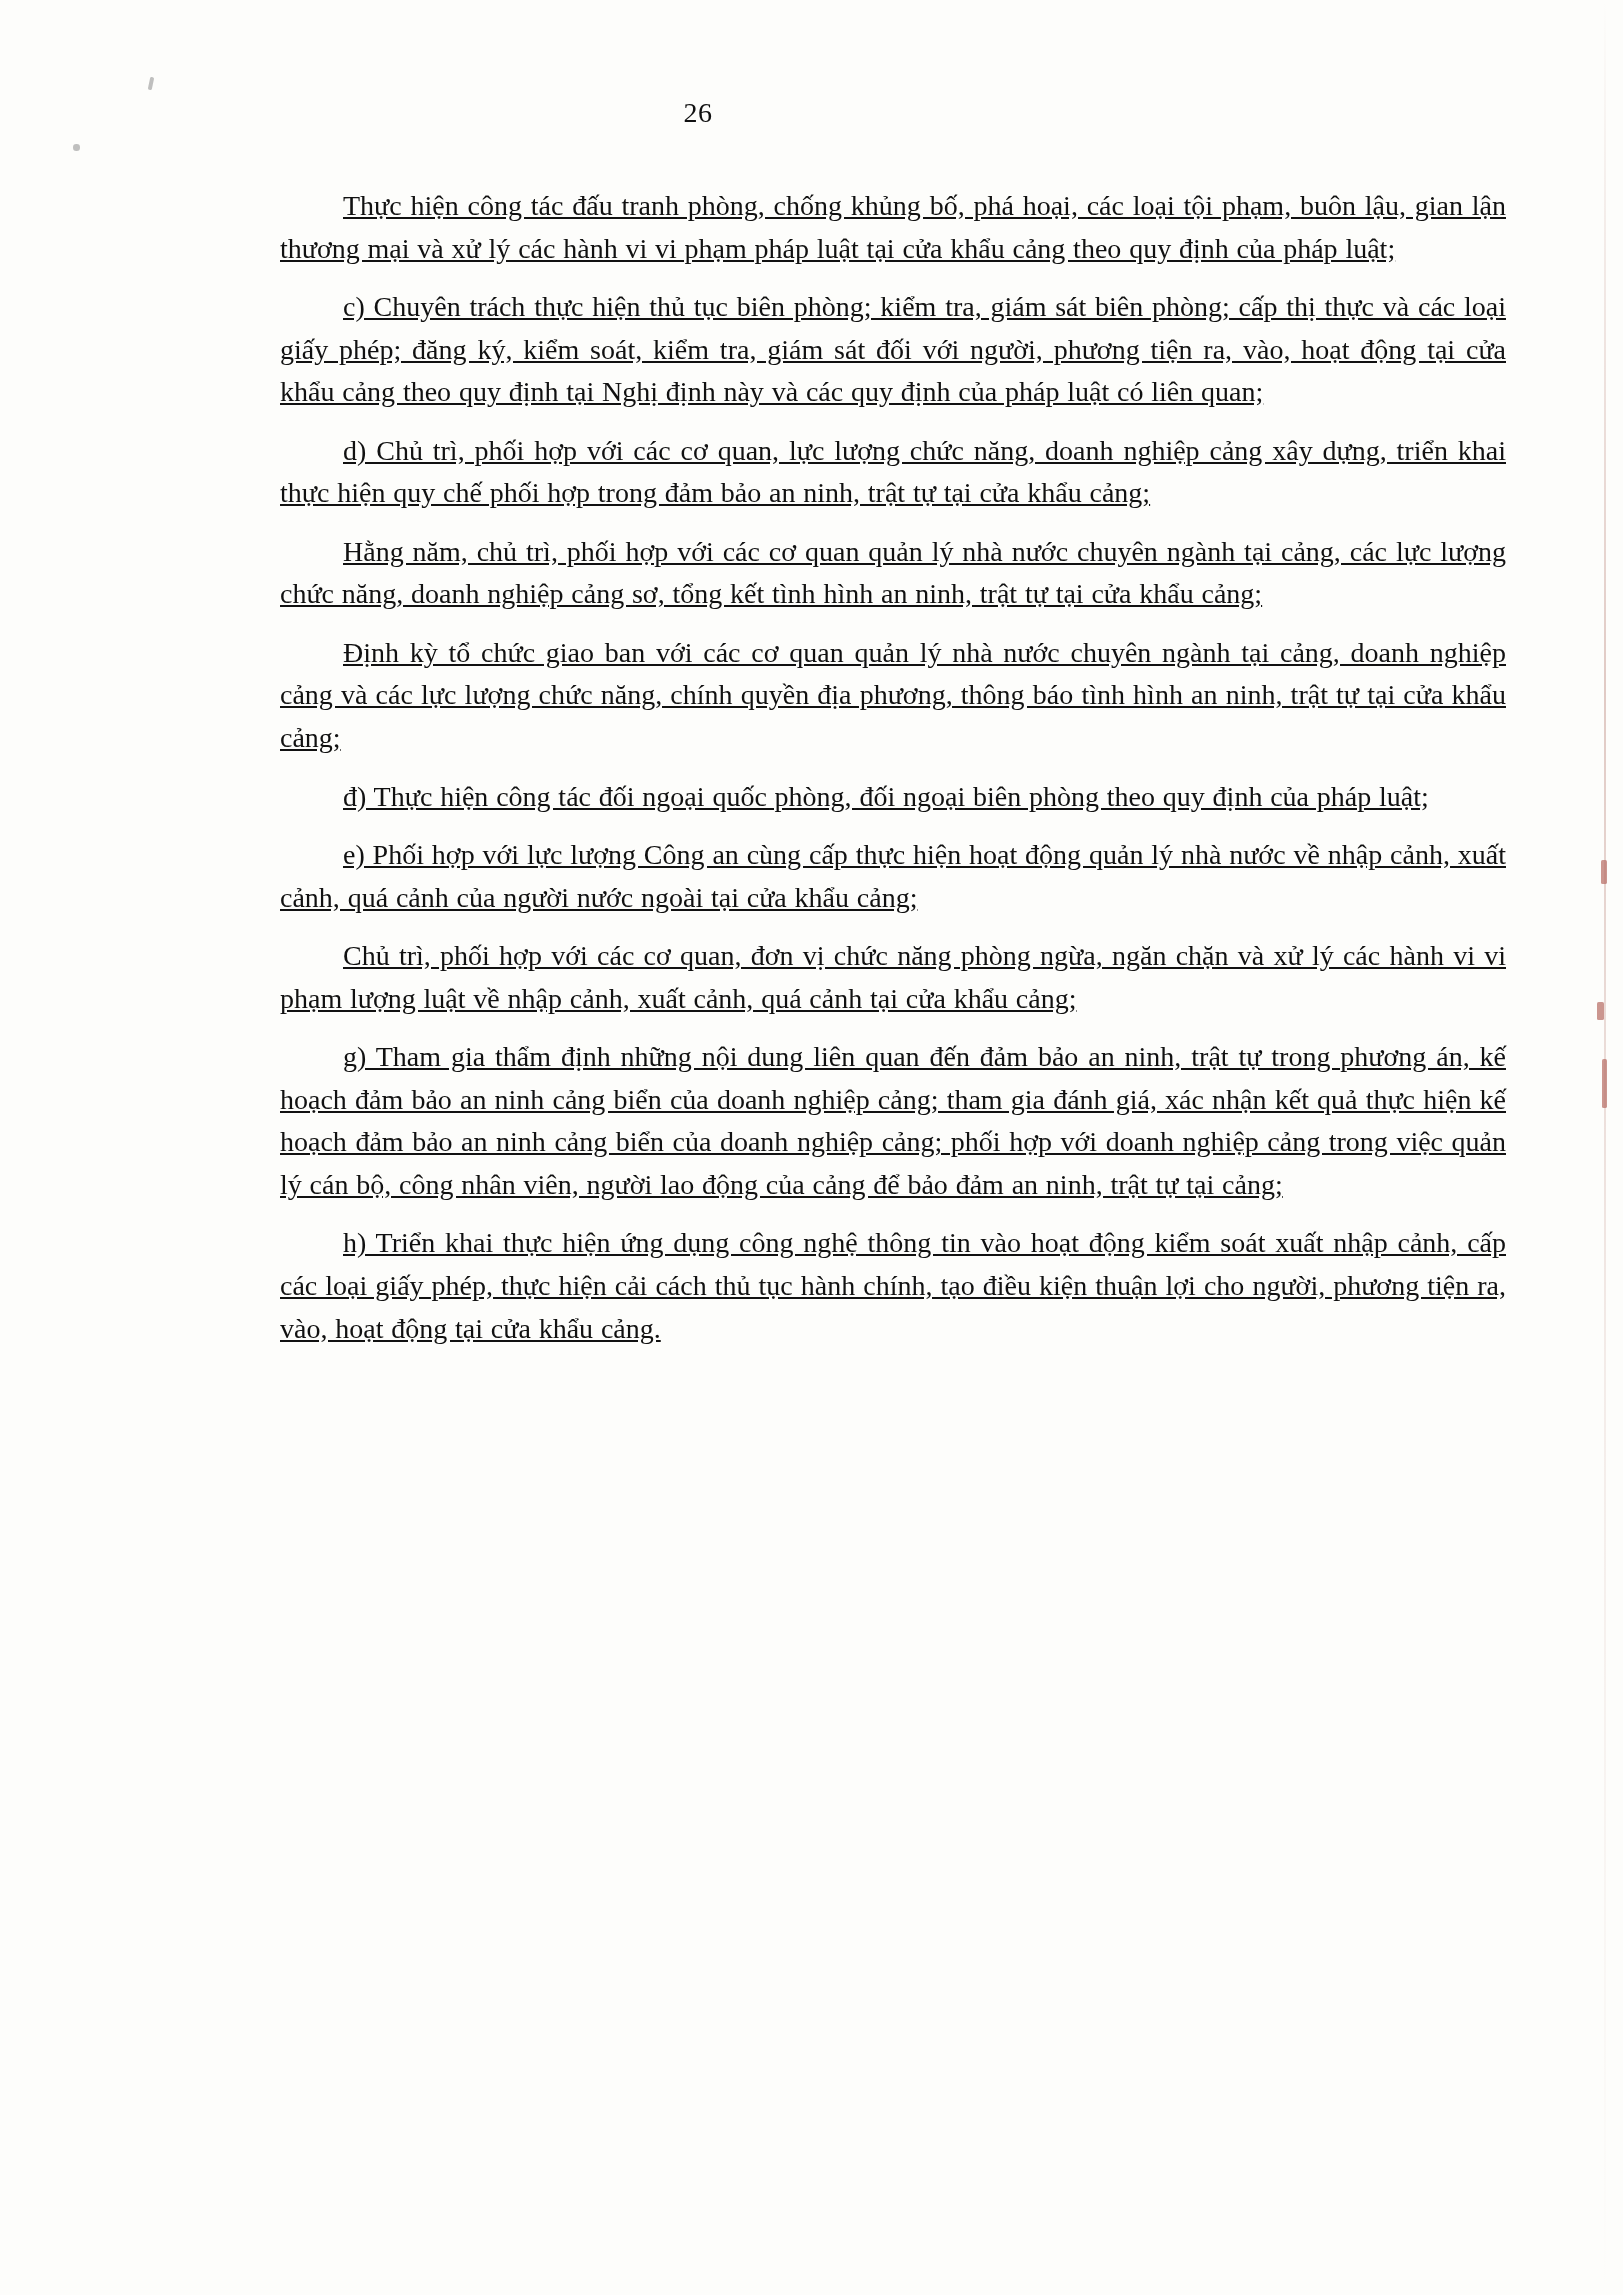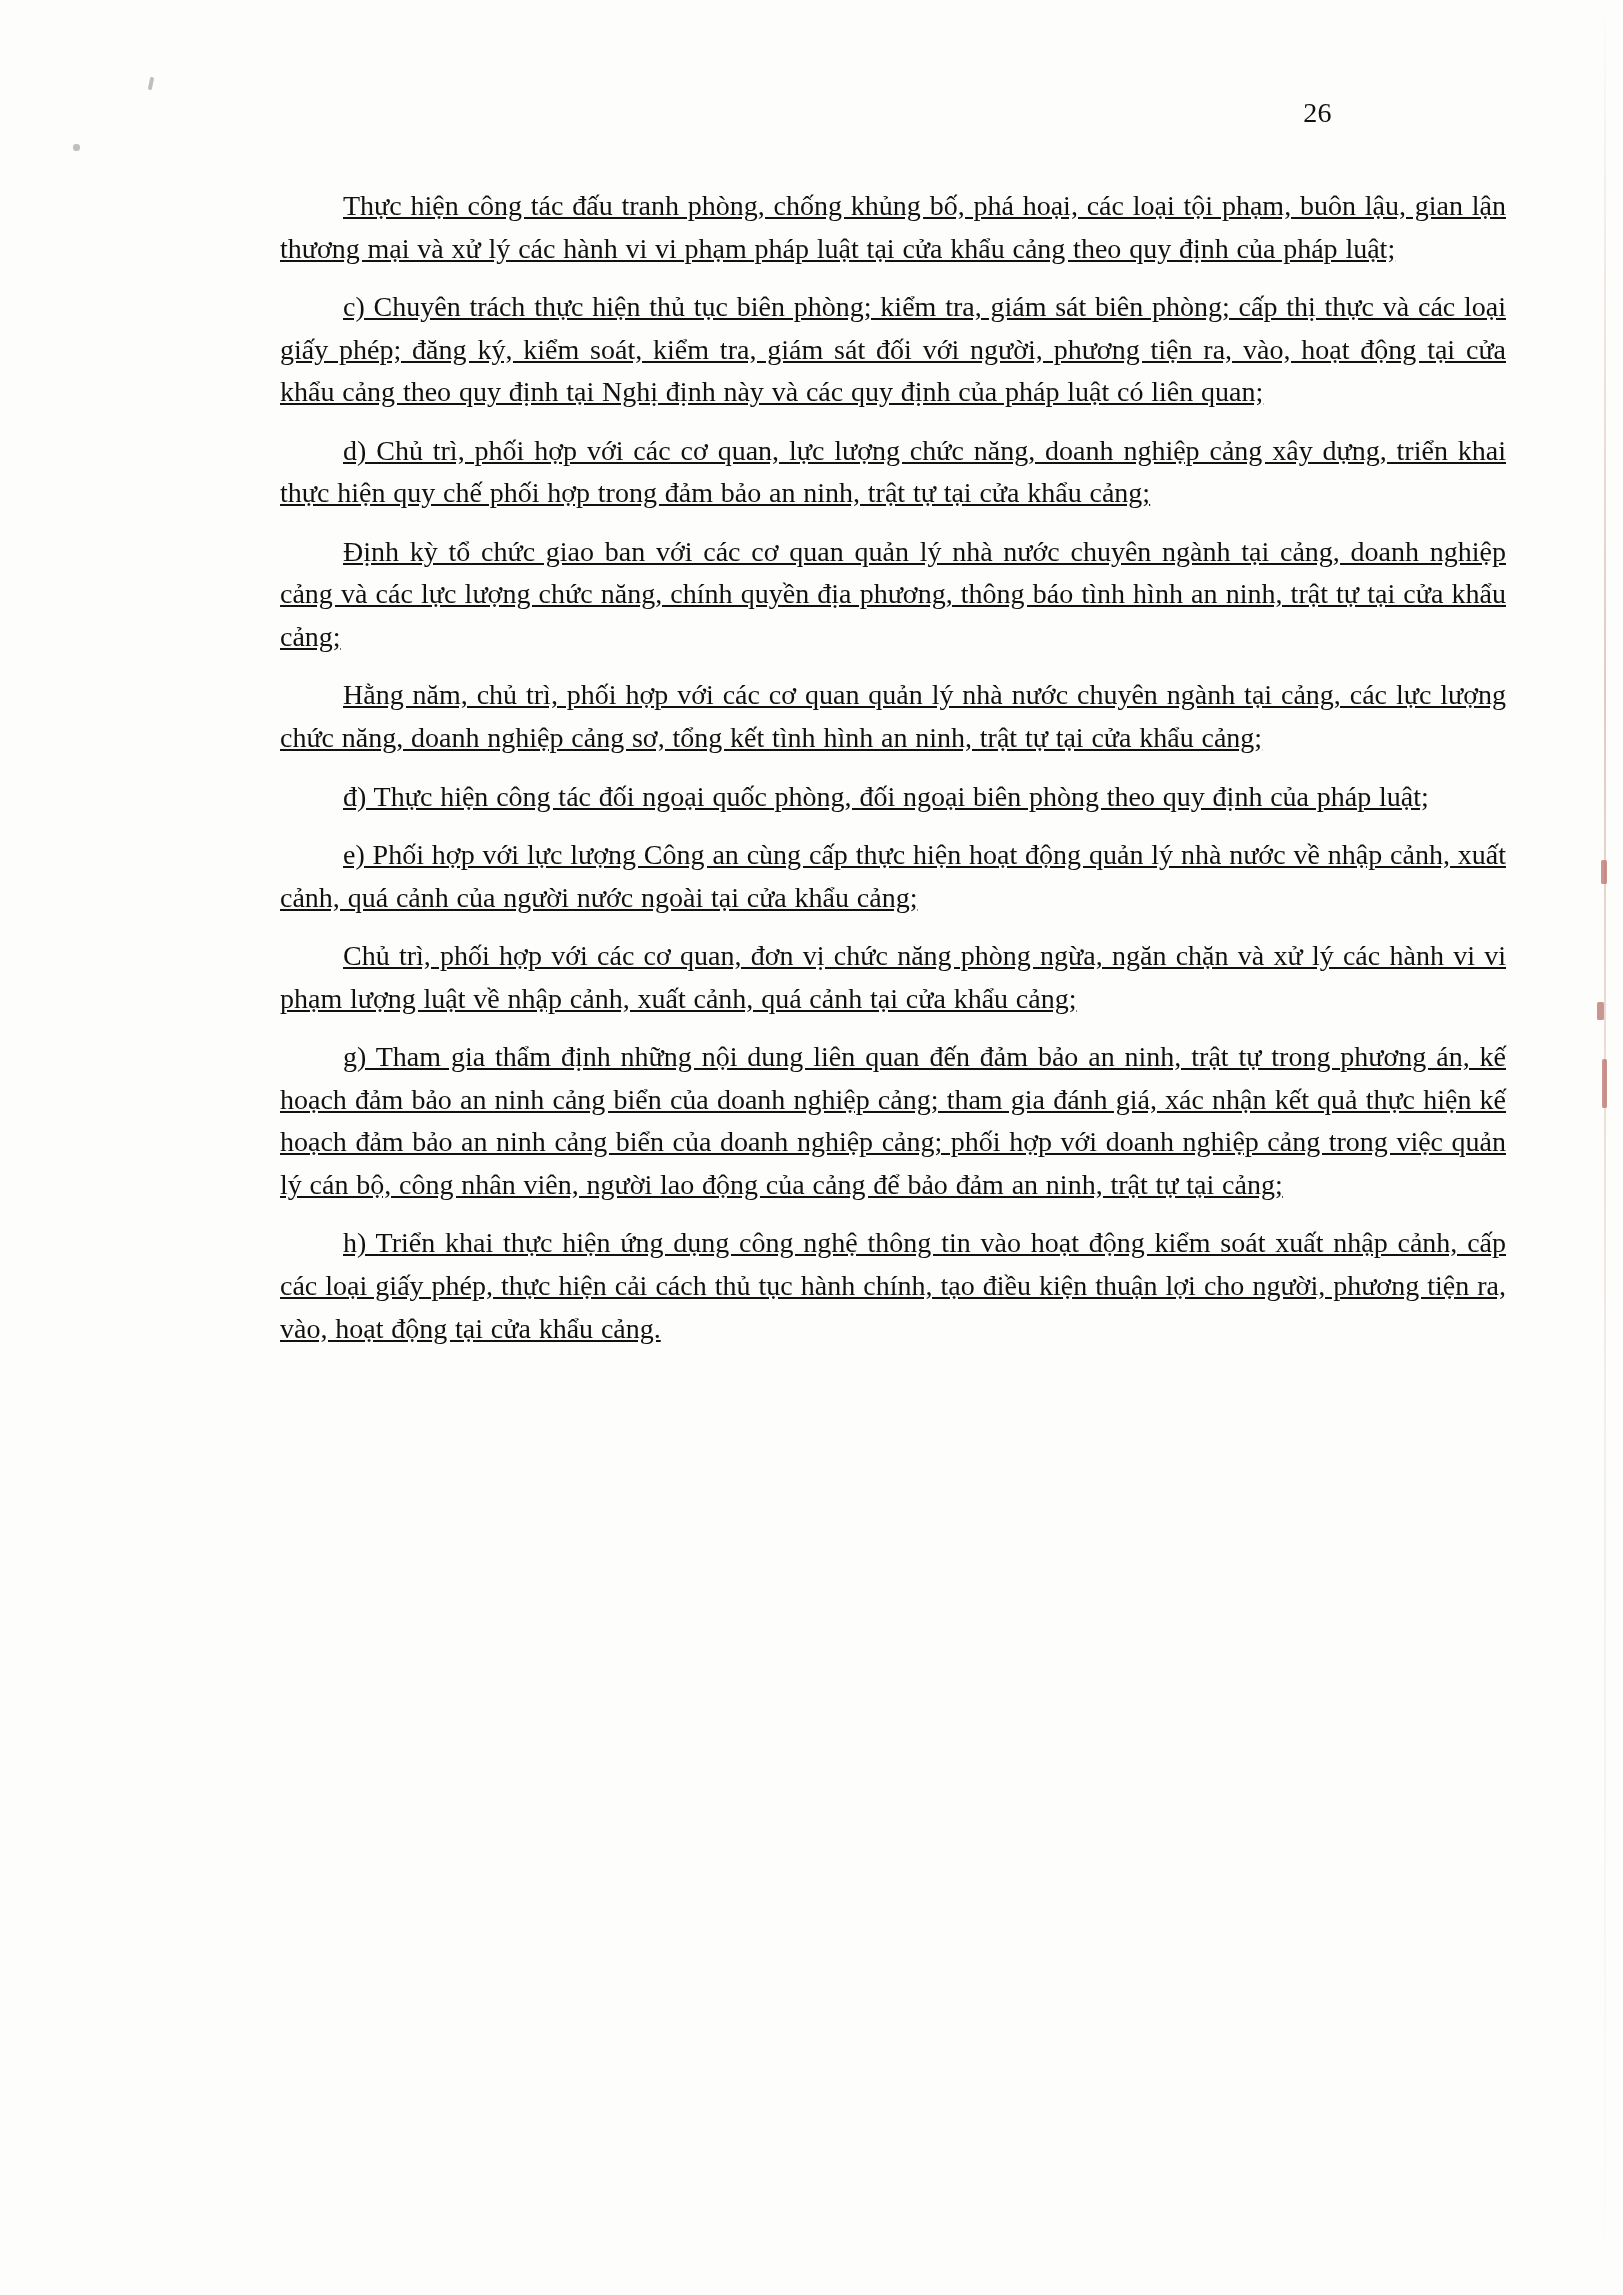--- a/index.html
+++ b/index.html
@@ -18,23 +18,24 @@
   .page {
     position: absolute;
     inset: 0;
     background: #fdfdfb;
   }
   .page-number {
     position: absolute;
     top: 97px;
     left: 0;
     width: 1332px;
-    text-align: right;
+    text-align: center;
     font-size: 28px;
     letter-spacing: 0.4px;
+    padding-left: 32px;
   }
   .content {
     position: absolute;
     top: 185px;
     left: 280px;
     width: 1226px;
   }
   p.para {
     margin: 0 0 16px 0;
     font-size: 28px;
@@ -84,22 +85,22 @@
   <div class="edge-mark" style="left:1601px; top:860px; width:5.7px; height:24px;"></div>
   <div class="edge-mark" style="left:1597px; top:1002px; width:7.3px; height:18px;"></div>
   <div class="edge-mark" style="left:1602px; top:1059px; width:4.9px; height:49px;"></div>
 
   <div class="page-number">26</div>
 
   <div class="content">
     <p class="para">Thực hiện công tác đấu tranh phòng, chống khủng bố, phá hoại, các loại tội phạm, buôn lậu, gian lận thương mại và xử lý các hành vi vi phạm pháp luật tại cửa khẩu cảng theo quy định của pháp luật;</p>
     <p class="para">c) Chuyên trách thực hiện thủ tục biên phòng; kiểm tra, giám sát biên phòng; cấp thị thực và các loại giấy phép; đăng ký, kiểm soát, kiểm tra, giám sát đối với người, phương tiện ra, vào, hoạt động tại cửa khẩu cảng theo quy định tại Nghị định này và các quy định của pháp luật có liên quan;</p>
     <p class="para">d) Chủ trì, phối hợp với các cơ quan, lực lượng chức năng, doanh nghiệp cảng xây dựng, triển khai thực hiện quy chế phối hợp trong đảm bảo an ninh, trật tự tại cửa khẩu cảng;</p>
+    <p class="para">Hằng năm, chủ trì, phối hợp với các cơ quan quản lý nhà nước chuyên ngành tại cảng, các lực lượng chức năng, doanh nghiệp cảng sơ, tổng kết tình hình an ninh, trật tự tại cửa khẩu cảng;</p>
     <p class="para">Định kỳ tổ chức giao ban với các cơ quan quản lý nhà nước chuyên ngành tại cảng, doanh nghiệp cảng và các lực lượng chức năng, chính quyền địa phương, thông báo tình hình an ninh, trật tự tại cửa khẩu cảng;</p>
-    <p class="para">Hằng năm, chủ trì, phối hợp với các cơ quan quản lý nhà nước chuyên ngành tại cảng, các lực lượng chức năng, doanh nghiệp cảng sơ, tổng kết tình hình an ninh, trật tự tại cửa khẩu cảng;</p>
     <p class="para">đ) Thực hiện công tác đối ngoại quốc phòng, đối ngoại biên phòng theo quy định của pháp luật;</p>
     <p class="para">e) Phối hợp với lực lượng Công an cùng cấp thực hiện hoạt động quản lý nhà nước về nhập cảnh, xuất cảnh, quá cảnh của người nước ngoài tại cửa khẩu cảng;</p>
     <p class="para">Chủ trì, phối hợp với các cơ quan, đơn vị chức năng phòng ngừa, ngăn chặn và xử lý các hành vi vi phạm lượng luật về nhập cảnh, xuất cảnh, quá cảnh tại cửa khẩu cảng;</p>
     <p class="para">g) Tham gia thẩm định những nội dung liên quan đến đảm bảo an ninh, trật tự trong phương án, kế hoạch đảm bảo an ninh cảng biển của doanh nghiệp cảng; tham gia đánh giá, xác nhận kết quả thực hiện kế hoạch đảm bảo an ninh cảng biển của doanh nghiệp cảng; phối hợp với doanh nghiệp cảng trong việc quản lý cán bộ, công nhân viên, người lao động của cảng để bảo đảm an ninh, trật tự tại cảng;</p>
     <p class="para">h) Triển khai thực hiện ứng dụng công nghệ thông tin vào hoạt động kiểm soát xuất nhập cảnh, cấp các loại giấy phép, thực hiện cải cách thủ tục hành chính, tạo điều kiện thuận lợi cho người, phương tiện ra, vào, hoạt động tại cửa khẩu cảng.</p>
 
 
   </div>
 </div>
 

